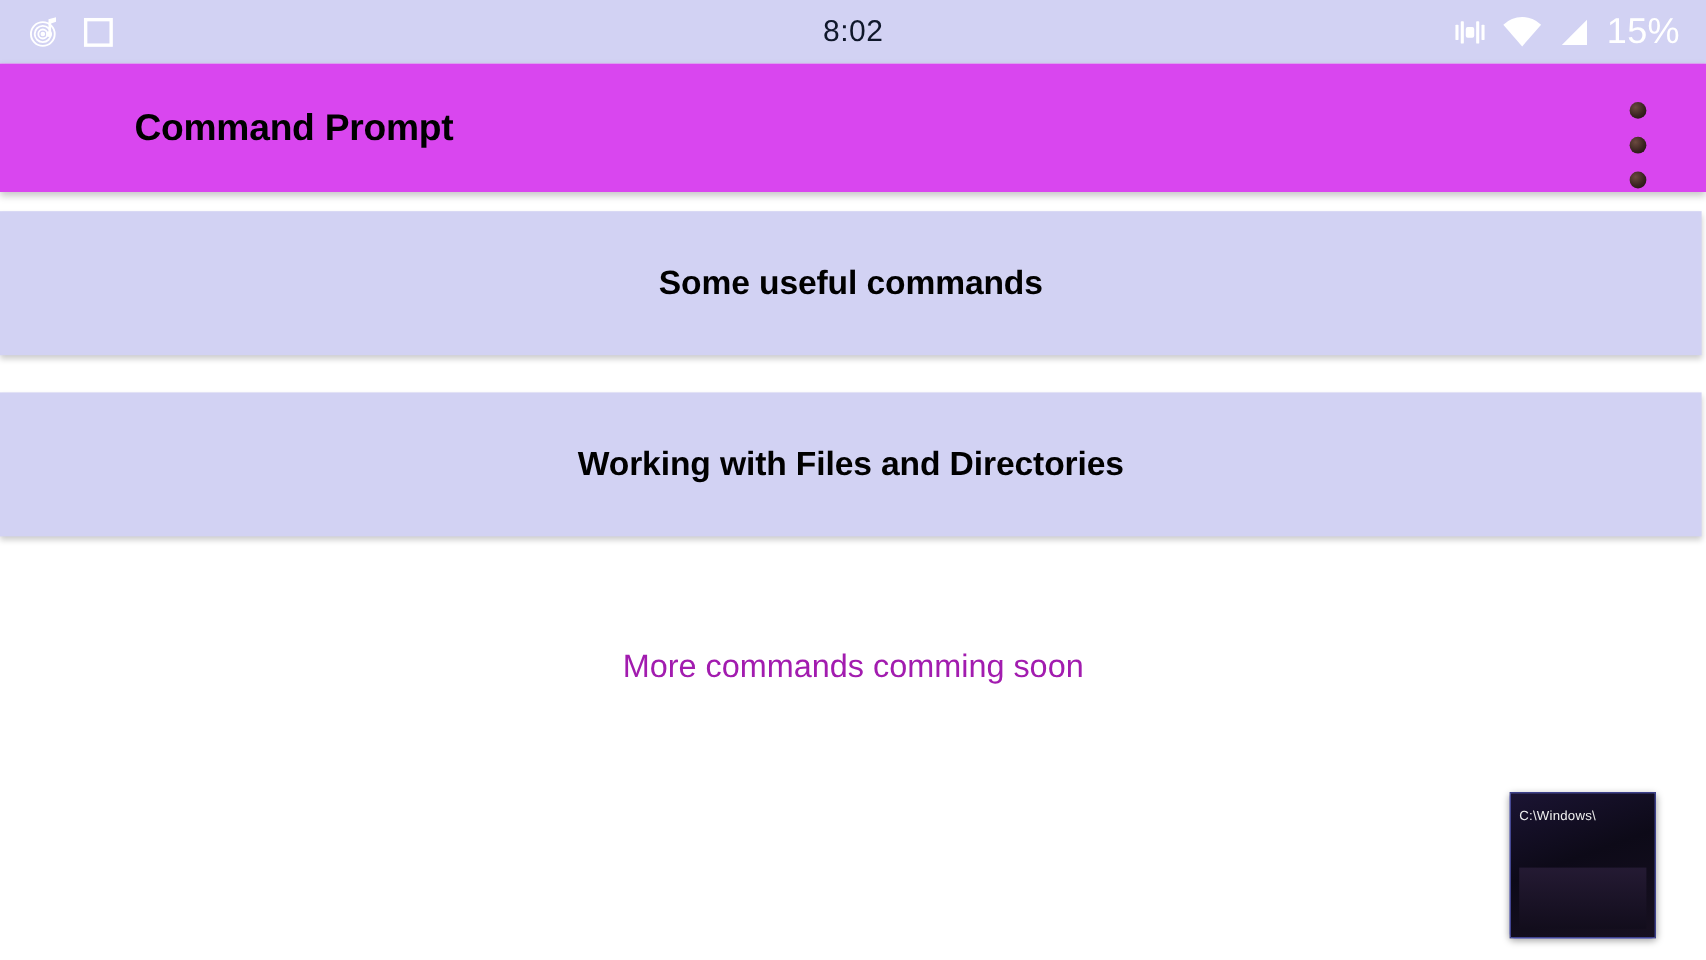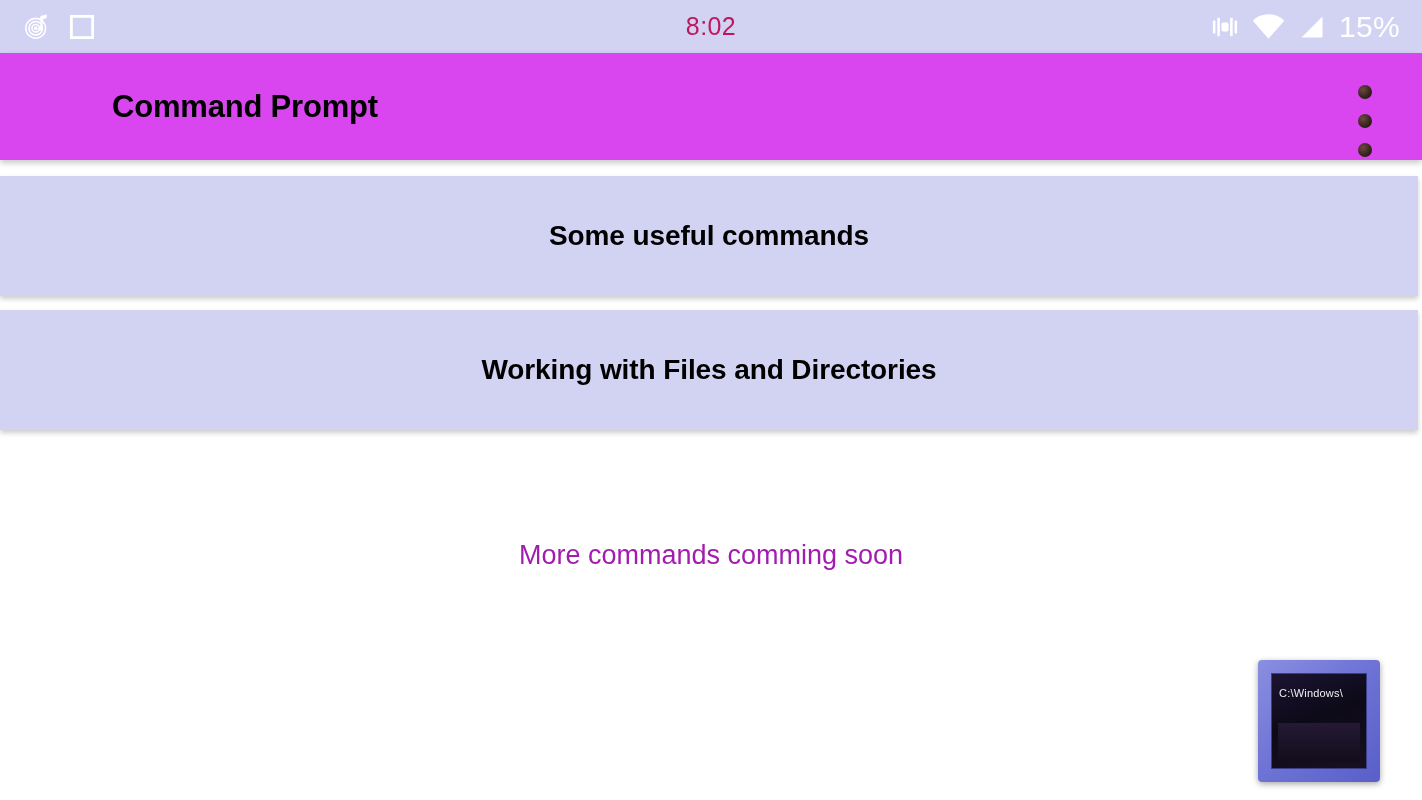--- a/index.html
+++ b/index.html
@@ -25,21 +25,21 @@
   .status-left {
     display: flex; align-items: center;
     gap: 17px; padding-left: 23px;
     width: 300px;
   }
   .status-center {
     flex: 1;
     display: flex; align-items: center; justify-content: center;
   }
   .status-clock {
-    color: #be185d;
+    color: #0f172a;
     font-size: 25px;
     font-weight: 400;
     letter-spacing: 0.4px;
   }
   .status-right {
     width: 300px;
     display: flex; align-items: center; justify-content: flex-end;
     gap: 13px; padding-right: 22px;
   }
   .status-battery {
@@ -90,21 +90,21 @@
     position: relative;
     width: 1418px;
     height: 120px;
     background: #d2d2f3;
     display: flex;
     align-items: center;
     justify-content: center;
     box-shadow: 0 3px 5px rgba(0,0,0,0.20);
     cursor: pointer;
   }
-  .cmd-card + .cmd-card { margin-top: 14px; }
+  .cmd-card + .cmd-card { margin-top: 31px; }
   .cmd-card-label {
     font-size: 28px;
     font-weight: bold;
     color: #000000;
     letter-spacing: -0.1px;
   }
 
   
   #body-note {
     position: absolute;
@@ -117,21 +117,20 @@
   }
 
   
   #app-icon {
     position: absolute;
     right: 42px; bottom: 18px;
     width: 122px; height: 122px;
     border-radius: 4px;
     background: linear-gradient(135deg, #8b8fe0 0%, #6f74d6 45%, #5a5fc9 100%);
     box-shadow: 0 2px 6px rgba(0,0,0,0.35);
-    padding: 13px;
   }
   #app-icon-inner {
     position: relative;
     width: 100%; height: 100%;
     background: linear-gradient(160deg, #1b1433 0%, #0d0a18 45%, #171020 100%);
     border: 1px solid #3b3f8a;
     overflow: hidden;
   }
   #app-icon-inner::after {
     content: "";

